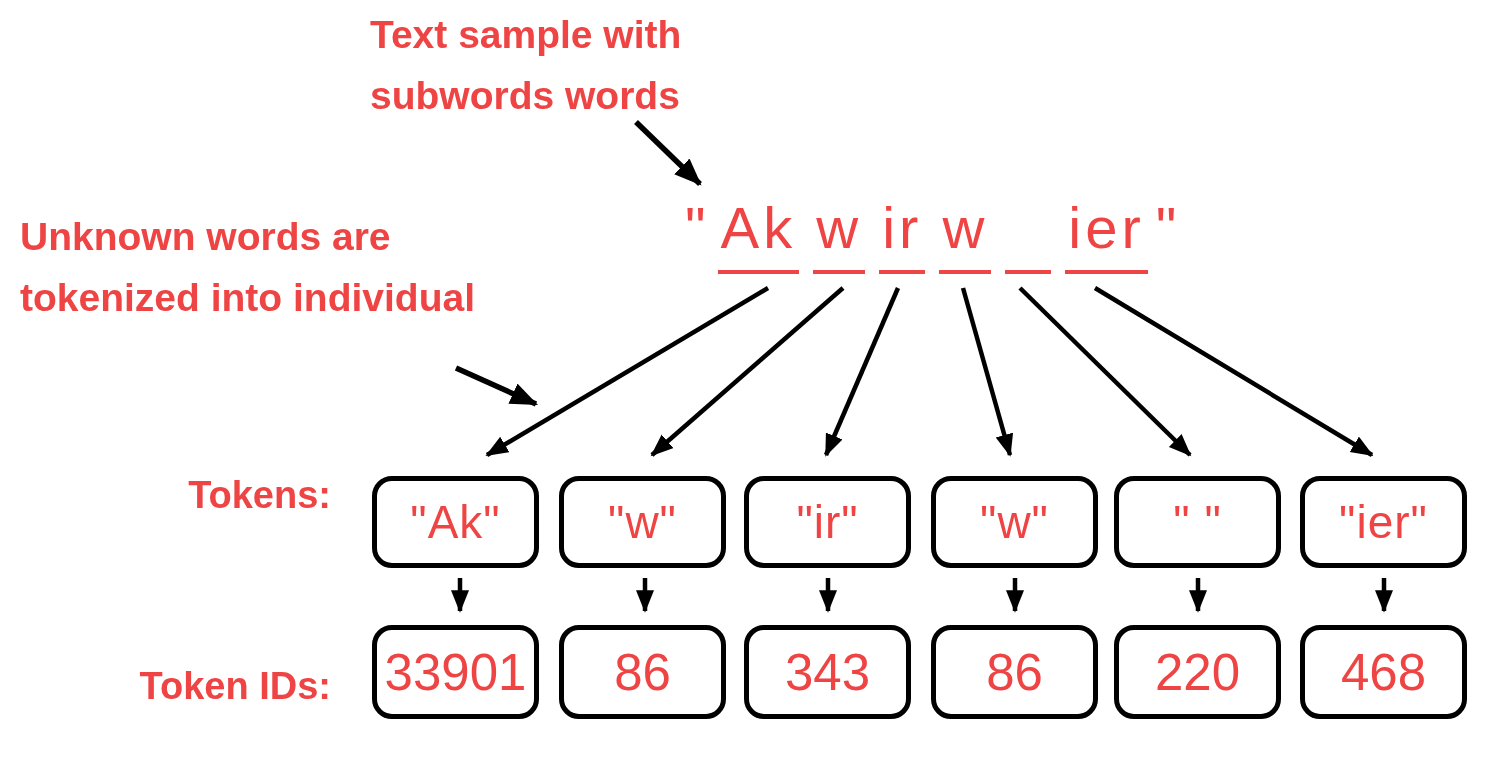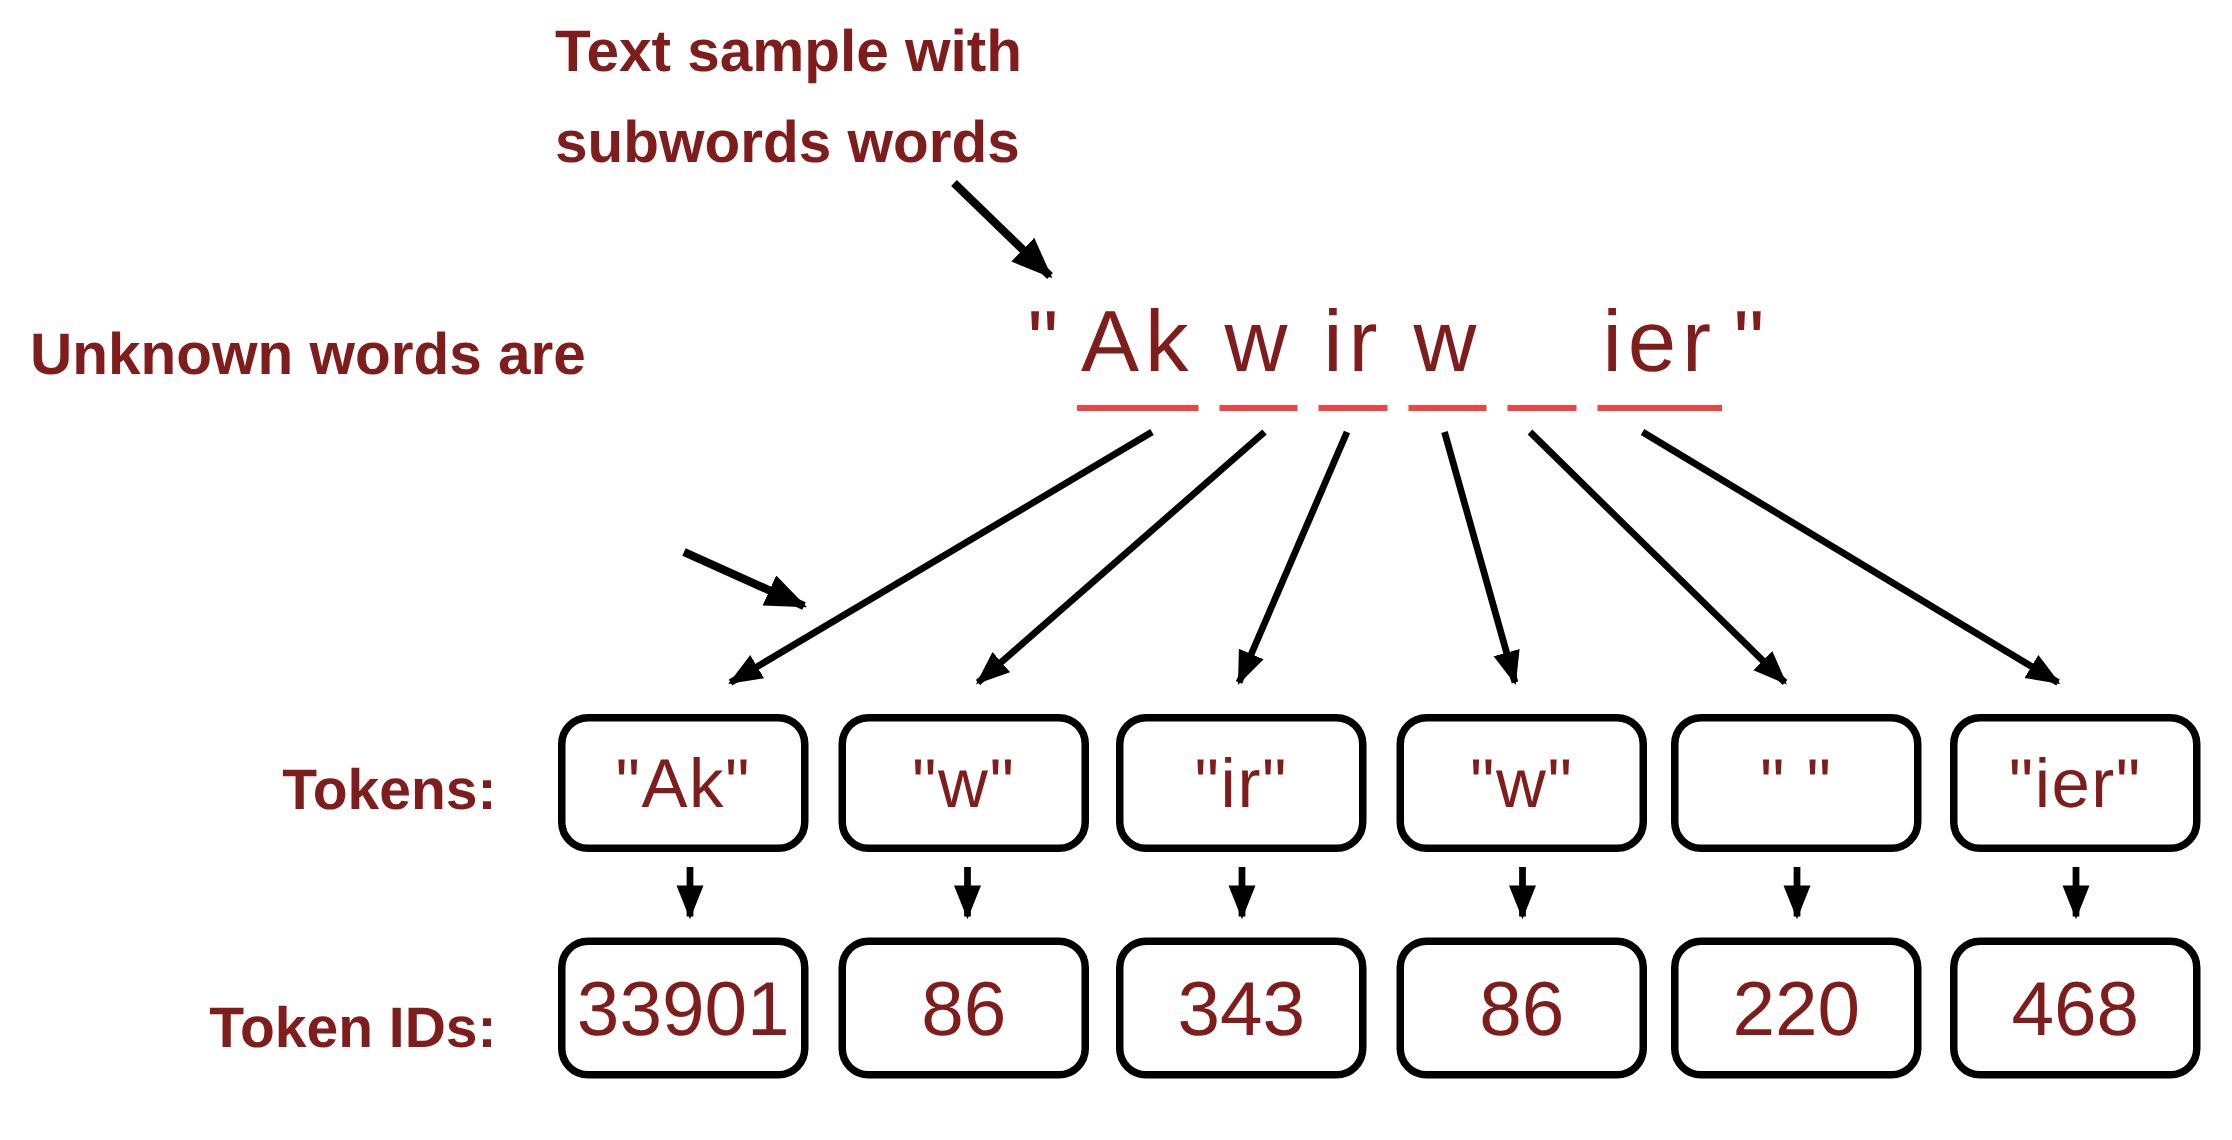--- a/index.html
+++ b/index.html
@@ -1,33 +1,33 @@
 <!DOCTYPE html>
 <html><head>
 <meta charset="utf-8">
 <style>
   html,body{margin:0;padding:0;background:#ffffff;}
   .canvas{
     position:relative;width:1488px;height:760px;background:#ffffff;
-    font-family:"Liberation Sans",sans-serif;color:#7f1d1d;overflow:hidden;
+    font-family:"Liberation Sans",sans-serif;color:#ef4444;overflow:hidden;
   }
   
   .note{position:absolute;font-weight:700;font-size:39px;line-height:61px;letter-spacing:0px;}
   .note-top{left:370px;top:4px;}
   .note-left{left:20px;top:206px;}
   
   .sample{position:absolute;left:684px;top:194px;font-size:58px;white-space:nowrap;letter-spacing:4px;}
   .sample .q{display:inline-block;padding:0 1px;}
   .seg{display:inline-block;border-bottom:4px solid #ef4444;padding:0 3px 9px 3px;margin:0 7px;white-space:pre;}
   .seg-space{min-width:40px;}
   
   .arrows{position:absolute;left:0;top:0;width:1488px;height:760px;pointer-events:none;}
   
   .row-label{position:absolute;font-weight:700;font-size:38px;text-align:right;}
-  .label-tokens{left:96px;top:506px;width:235px;}
+  .label-tokens{left:96px;top:474px;width:235px;}
   .label-ids{left:86px;top:651px;width:245px;margin-top:14px;}
   .box{
     position:absolute;box-sizing:border-box;width:167px;height:92px;
     border:5px solid #000;border-radius:20px;background:#fff;
     display:flex;align-items:center;justify-content:center;
     font-size:46px;letter-spacing:1px;white-space:pre;
   }
   .box-id{height:94px;font-size:51px;letter-spacing:0;}
   .c1{left:372px;} .c2{left:559px;} .c3{left:744px;} .c4{left:931px;} .c5{left:1114px;} .c6{left:1300px;}
   .row-tokens .box{top:476px;}
@@ -38,20 +38,21 @@
 
 <div class="canvas">
 
   <div class="note note-top">
     <div>Text sample with</div>
     <div>subwords words</div>
   </div>
 
   <div class="note note-left">
     <div>Unknown words are</div>
+    <div>tokenized into individual</div>
   </div>
 
   <div class="sample"><span class="q">"</span><span class="seg">Ak</span><span class="seg">w</span><span class="seg">ir</span><span class="seg">w</span><span class="seg seg-space"> </span><span class="seg">ier</span><span class="q">"</span></div>
 
   <svg class="arrows" viewBox="0 0 1488 760" xmlns="http://www.w3.org/2000/svg">
     <defs>
       <marker id="ah" markerWidth="7" markerHeight="6" refX="4.6" refY="2" orient="auto">
         <path d="M0,0 L5,2 L0,4 Z" fill="#000"></path>
       </marker>
     </defs>

